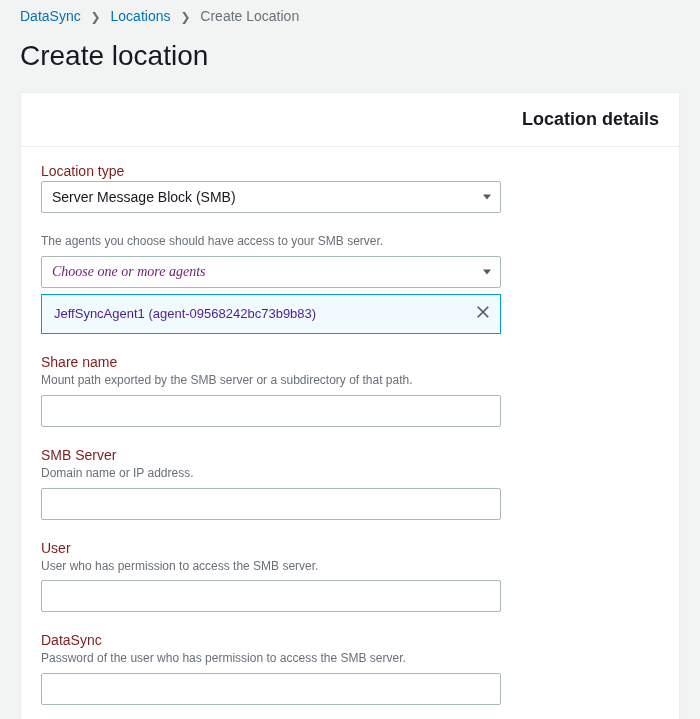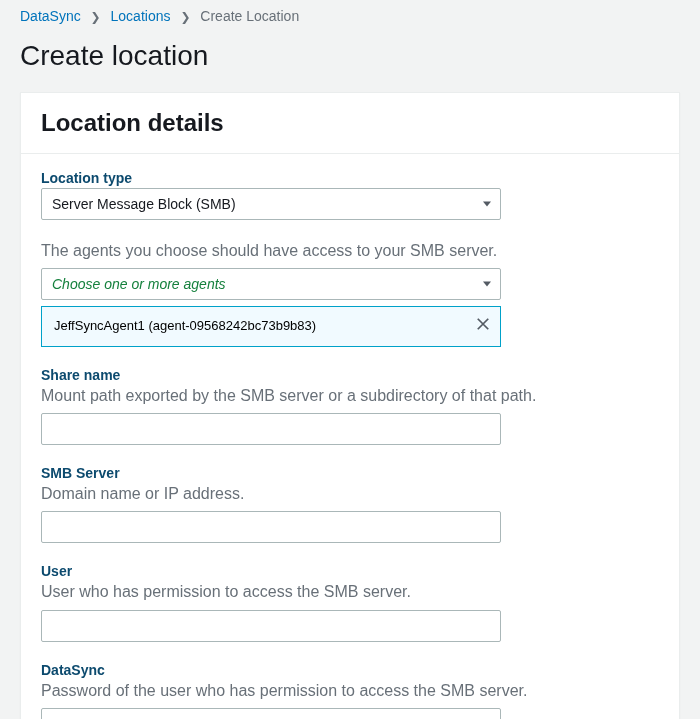--- a/index.html
+++ b/index.html
@@ -40,60 +40,62 @@
     }
     .panel {
       background: #fff;
       margin: 0 20px;
       border: 1px solid #eaeded;
       box-shadow: 0 1px 1px rgba(0,0,0,0.05);
     }
     .panel-header {
       padding: 16px 20px;
       border-bottom: 1px solid #eaeded;
-      font-size: 24px;
+      font-size: 18px;
       font-weight: 700;
+      text-align: right;
     }
     .panel-body {
       padding: 16px 20px 0;
     }
     .form-group {
       margin-bottom: 20px;
     }
     .form-label {
       display: block;
       font-size: 14px;
-      font-weight: 700;
-      color: #0c4a6e;
+      font-weight: 400;
+      color: #7f1d1d;
       margin-bottom: 2px;
     }
     .form-hint {
-      font-size: 16px;
+      font-size: 12px;
       color: #687078;
       margin-bottom: 6px;
       line-height: 1.4;
     }
     .select-wrap {
       position: relative;
       width: 460px;
     }
     .select-display {
       border: 1px solid #aab7b8;
       border-radius: 2px;
       padding: 6px 40px 6px 10px;
       font-size: 14px;
       background: #fff;
       cursor: pointer;
       display: flex;
       align-items: center;
       min-height: 32px;
     }
     .select-display.placeholder {
-      color: #15803d;
+      color: #701a75;
       font-style: italic;
+      font-family: Liberation Serif, serif;
     }
     .select-caret {
       position: absolute;
       right: 10px;
       top: 50%;
       transform: translateY(-50%);
       width: 0;
       height: 0;
       border-left: 4px solid transparent;
       border-right: 4px solid transparent;
@@ -113,21 +115,21 @@
       width: 460px;
       border: 1px solid #00a1c9;
       background: #f1faff;
       padding: 10px 36px 10px 12px;
       margin-top: 6px;
       position: relative;
       display: flex;
       gap: 20px;
       font-size: 13px;
       line-height: 1.4;
-      color: #000000;
+      color: #4c1d95;
     }
     .token-col1 {
       flex: 1.4;
     }
     .token-col2 {
       flex: 1;
     }
     .token-close {
       position: absolute;
       right: 10px;

